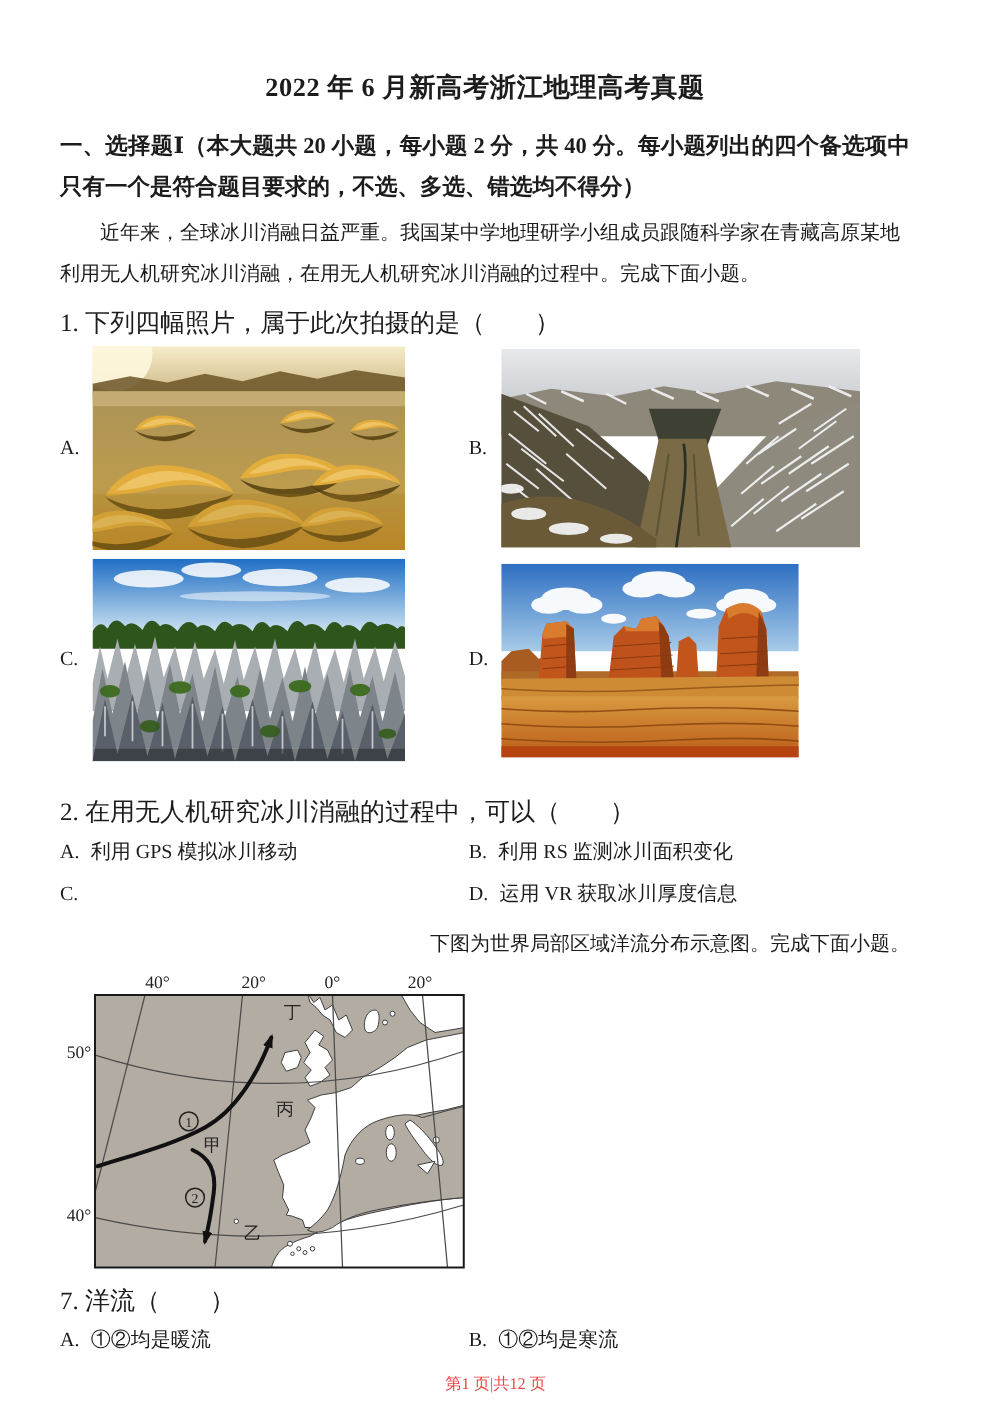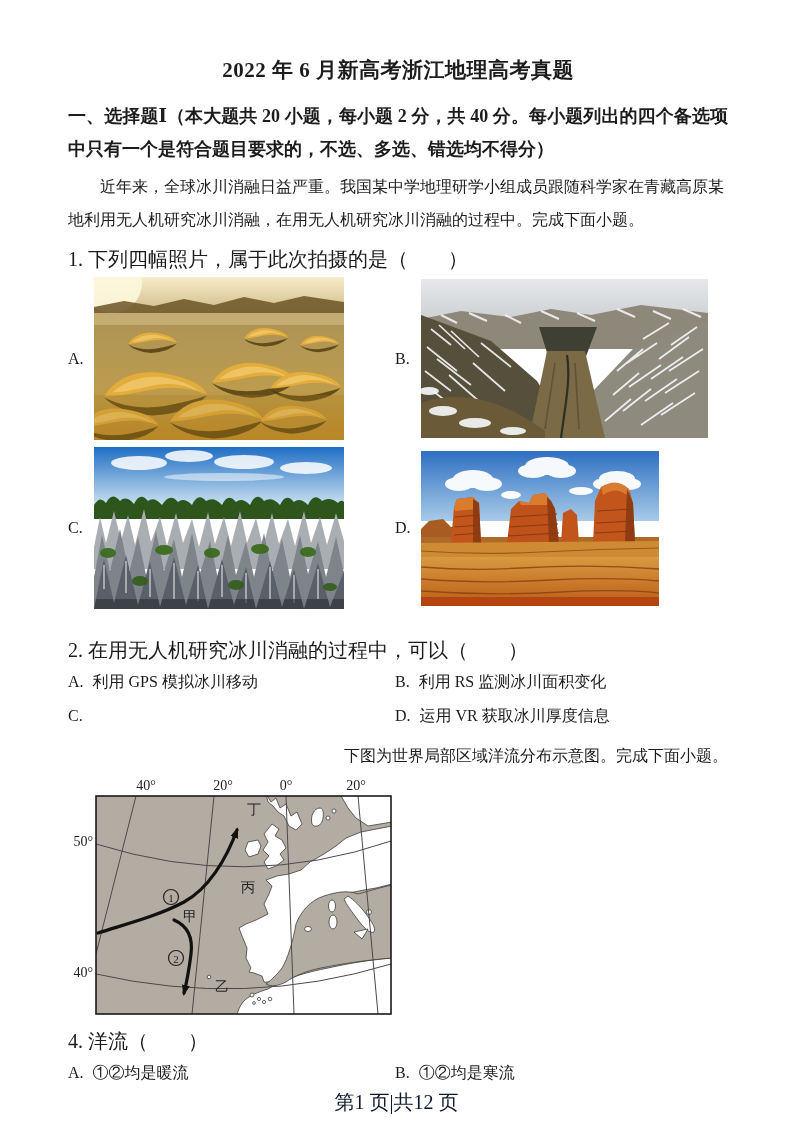--- a/index.html
+++ b/index.html
@@ -1,36 +1,36 @@
 <!DOCTYPE html>
 <html><head>
 <meta charset="utf-8">
 <style>
   html,body{margin:0;padding:0;}
   body{width:793px;height:1122px;background:#ffffff;overflow:hidden;position:relative;
        font-family:"Liberation Serif","DejaVu Serif",serif;color:#1c1c1c;}
-  .page{position:relative;width:793px;height:1122px;padding:0 65px 0 68px;box-sizing:border-box;border-radius:28px;}
+  .page{position:relative;width:793px;height:1122px;padding:0 65px 0 48px;box-sizing:border-box;border-radius:28px;}
   .title{font-size:21px;font-weight:700;text-align:center;margin:0;padding-top:56px;letter-spacing:.5px;}
   .section-head{font-size:18px;font-weight:700;line-height:33px;margin:16px 0 0 0;text-align:justify;}
   .passage{font-size:16px;line-height:33px;text-indent:2em;margin:4px 0 0 0;}
   .question{font-size:20px;line-height:30px;margin:8px 0 0 0;}
   .photo-row{display:flex;margin-top:3px;align-items:center;}
   .photo-cell{display:flex;align-items:center;}
   .photo-cell.left{width:327px;}
   .photo-cell.right{flex:1;}
   .photo-label{width:26px;font-size:16px;flex:0 0 26px;}
   .photo-frame{display:block;}
   .opt-row{display:flex;font-size:16px;line-height:34px;margin-top:0;}
   .opt{display:flex;}
   .opt.left{width:327px;}
   .opt.right{flex:1;}
   .opt-label{margin-right:9px;}
   .map-block{margin:2px 0 0 2px;}
   .map-block svg{display:block;}
-  .footer{position:absolute;left:0;right:0;bottom:6px;text-align:center;font-size:20px;color:#0f172a;}
+  .footer{position:absolute;left:0;right:0;bottom:6px;text-align:center;font-size:13px;color:#ef4444;}
   svg text{font-family:"Liberation Serif","DejaVu Serif",serif;}
 </style>
 </head>
 <body>
 
 <div class="page">
 
   <h1 class="title">2022 年 6 月新高考浙江地理高考真题</h1>
 
   <p class="section-head">一、选择题Ⅰ（本大题共 20 小题，每小题 2 分，共 40 分。每小题列出的四个备选项中只有一个是符合题目要求的，不选、多选、错选均不得分）</p>
@@ -300,21 +300,21 @@
         <text x="158" y="18" font-size="14" text-anchor="middle" fill="#222">丁</text>
         <text x="152" y="96" font-size="14" text-anchor="middle" fill="#222">丙</text>
         <text x="94" y="125" font-size="14" text-anchor="middle" fill="#222">甲</text>
         <text x="126" y="195" font-size="14" text-anchor="middle" fill="#222">乙</text>
       </g>
 
       <rect x="26" y="22" width="295" height="218" fill="none" stroke="#1a1a1a" stroke-width="1.6"></rect>
     </svg>
   </div>
 
-  <p class="question" style="margin-top:10px;">4. 洋流（　　）</p>
+  <p class="question" style="margin-top:10px;">7. 洋流（　　）</p>
 
   <div class="opt-row">
     <div class="opt left">
       <span class="opt-label">A.</span>
       <span>①②均是暖流</span>
     </div>
     <div class="opt right">
       <span class="opt-label">B.</span>
       <span>①②均是寒流</span>
     </div>

